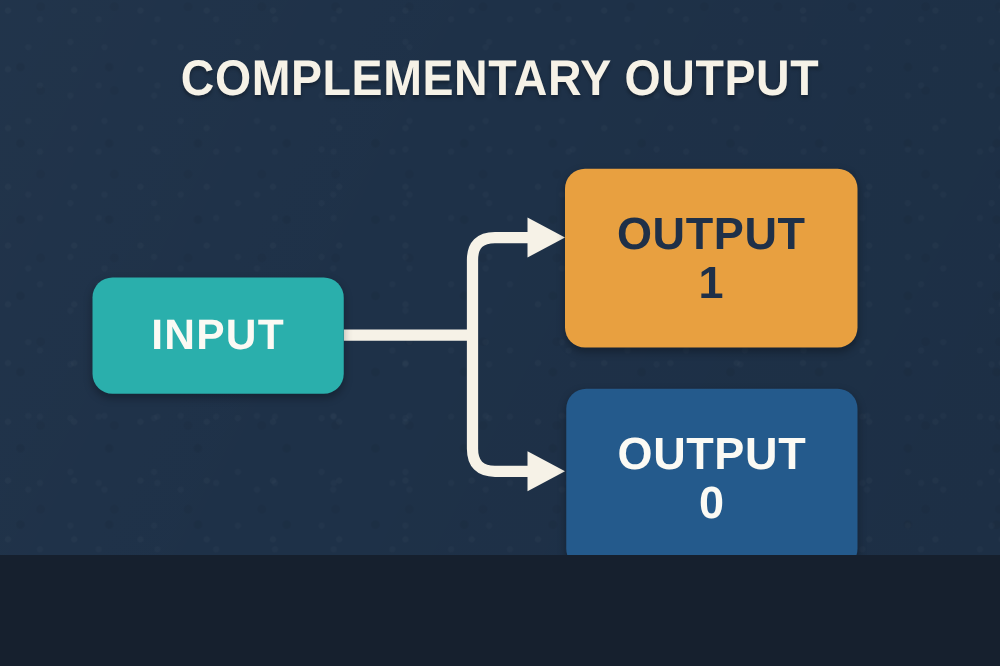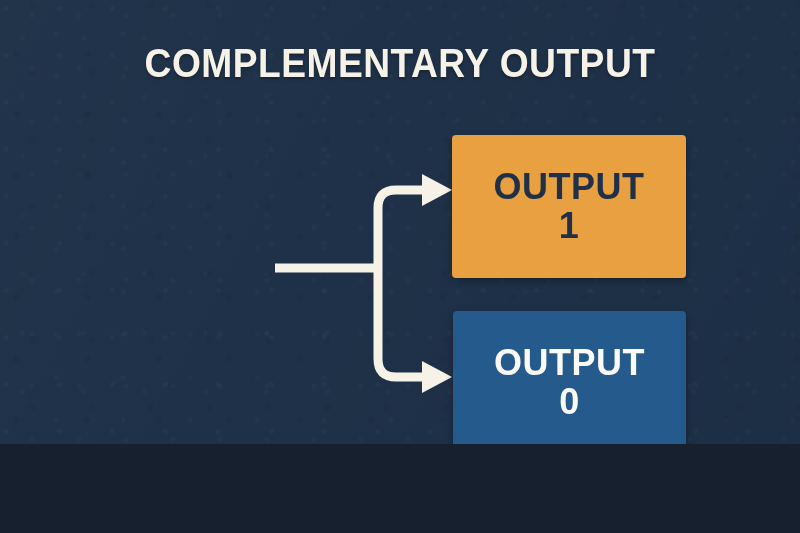--- a/index.html
+++ b/index.html
@@ -47,21 +47,21 @@
     white-space: nowrap;
     text-shadow: 0 2px 3px rgba(0,0,0,0.28);
   }
 
   .node {
     position: absolute;
     display: flex;
     flex-direction: column;
     align-items: center;
     justify-content: center;
-    border-radius: 4px;
+    border-radius: 16px;
     box-shadow: 0 3px 7px rgba(0,0,0,0.30);
     text-align: center;
     line-height: 1.08;
   }
 
   #node-input {
     left: 74px;
     top: 222px;
     width: 201px;
     height: 93px;
@@ -120,20 +120,23 @@
 
     <path d="M 275 268 L 378 268" fill="none" stroke="#f6f2e7" stroke-width="9" stroke-linecap="butt"></path>
 
     <path d="M 378 268 L 378 208 Q 378 190 396 190 L 424 190" fill="none" stroke="#f6f2e7" stroke-width="9" stroke-linecap="butt"></path>
     <polygon points="422,174 452,190 422,206" fill="#f6f2e7"></polygon>
 
     <path d="M 378 268 L 378 359 Q 378 377 396 377 L 424 377" fill="none" stroke="#f6f2e7" stroke-width="9" stroke-linecap="butt"></path>
     <polygon points="422,361 452,377 422,393" fill="#f6f2e7"></polygon>
   </svg>
 
+  <div id="node-input" class="node">
+    <span>INPUT</span>
+  </div>
 
   <div id="node-output-1" class="node">
     <span>OUTPUT</span>
     <span class="node-line-2">1</span>
   </div>
 
   <div id="node-output-0" class="node">
     <span>OUTPUT</span>
     <span class="node-line-2">0</span>
   </div>

